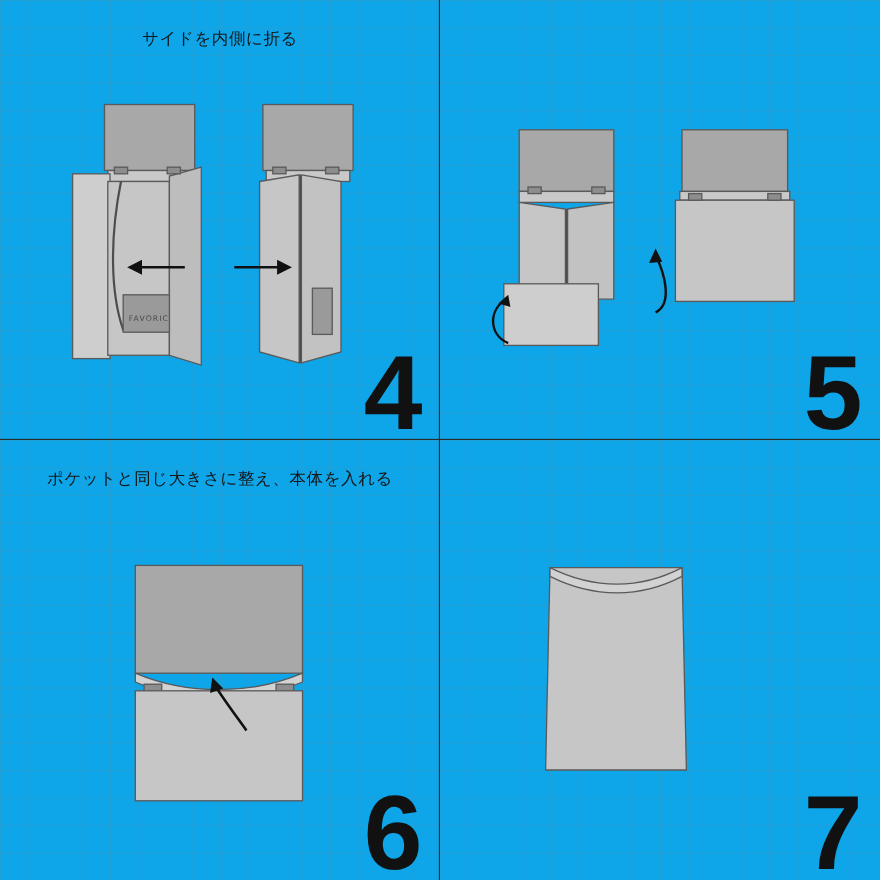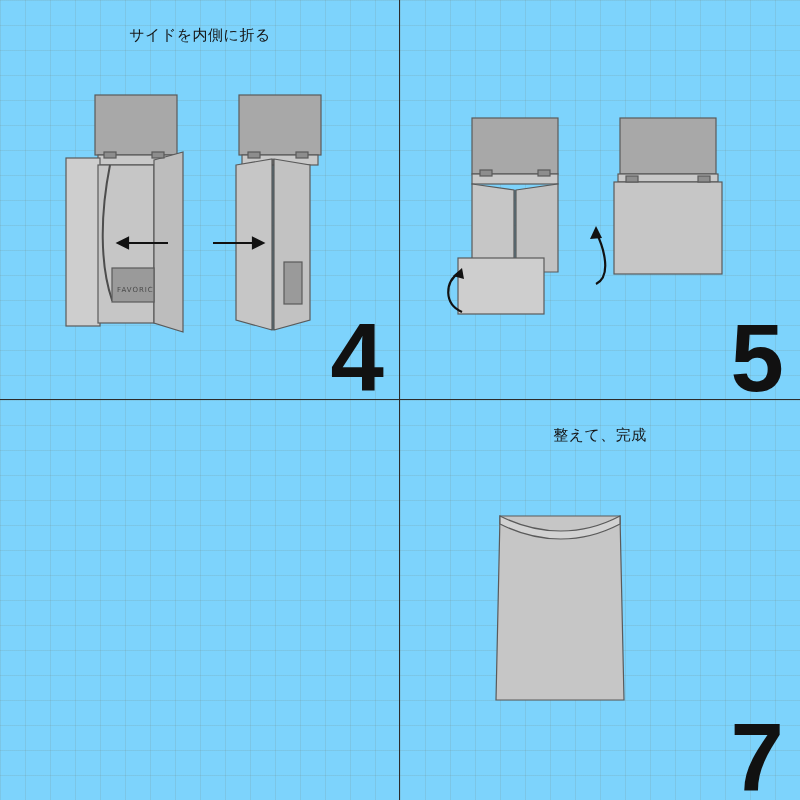--- a/index.html
+++ b/index.html
@@ -7,21 +7,21 @@
     padding: 0;
     background: #ffffff;
   }
   body {
     font-family: "Liberation Sans", sans-serif;
   }
   #page {
     position: relative;
     width: 800px;
     height: 800px;
-    background: #7dd3fc;
+    background: #0ea5e9;
     overflow: hidden;
   }
   
   #grid {
     position: absolute;
     left: 0; top: 0;
     width: 800px; height: 800px;
     background-image:
       linear-gradient(to right, rgba(120,140,130,0.18) 1px, transparent 1px),
       linear-gradient(to bottom, rgba(120,140,130,0.18) 1px, transparent 1px);
@@ -167,23 +167,46 @@
 
         <g fill="none" stroke="#111111" stroke-width="2.2">
           <path d="M196 284 C 212 276, 204 248, 196 232"></path>
         </g>
         <polygon points="196,226 190,239 202,238" fill="#111111" stroke="none"></polygon>
       </svg>
     </div>
     <div class="step-num">5</div>
   </div>
 
+  <div class="panel" style="left:0px; top:400px;">
+    <div class="caption">ポケットと同じ大きさに整え、本体を入れる</div>
+    <div class="art">
+      <svg width="400" height="400" viewBox="0 0 400 400">
+        <g stroke="#5a5a5a" stroke-width="1.2">
+
+          <rect x="123" y="114" width="152" height="98" fill="#a8a8a8"></rect>
+
+          <path d="M123 212 C 170 232, 228 232, 275 212 L 275 220 C 228 240, 170 240, 123 220 Z" fill="#d2d2d2"></path>
+
+          <rect x="131" y="222" width="16" height="7" fill="#8d8d8d"></rect>
+          <rect x="251" y="222" width="16" height="7" fill="#8d8d8d"></rect>
+
+          <rect x="123" y="228" width="152" height="100" fill="#c6c6c6"></rect>
+        </g>
+
+        <g fill="none" stroke="#111111" stroke-width="2.4">
+          <path d="M224 264 C 214 250, 202 234, 196 224"></path>
+        </g>
+        <polygon points="193,216 191,230 203,226" fill="#111111" stroke="none"></polygon>
+      </svg>
+    </div>
+    <div class="step-num">6</div>
+  </div>
 
   <div class="panel" style="left:400px; top:400px;">
-    <div class="caption">整えて、完成</div>
     <div class="art">
       <svg width="400" height="400" viewBox="0 0 400 400">
         <g stroke="#5a5a5a" stroke-width="1.2">
 
           <path d="M100 116 L 220 116 L 224 300 L 96 300 Z" fill="#c6c6c6"></path>
 
           <path d="M100 116 C 140 136, 182 136, 220 116 L 220 124 C 182 144, 140 144, 100 124 Z" fill="#d2d2d2"></path>
         </g>
       </svg>
     </div>

